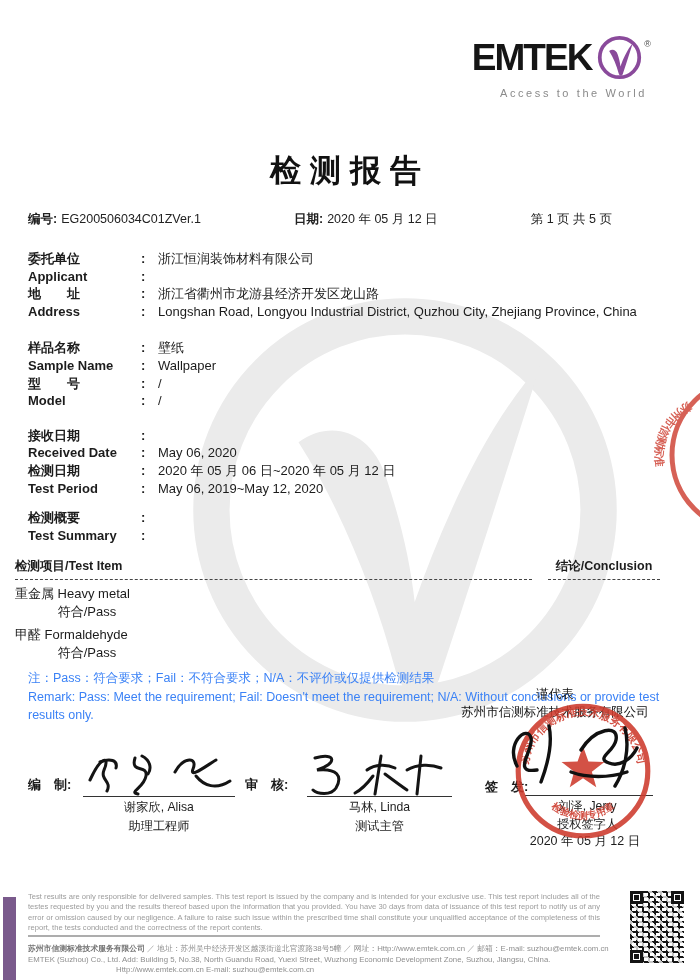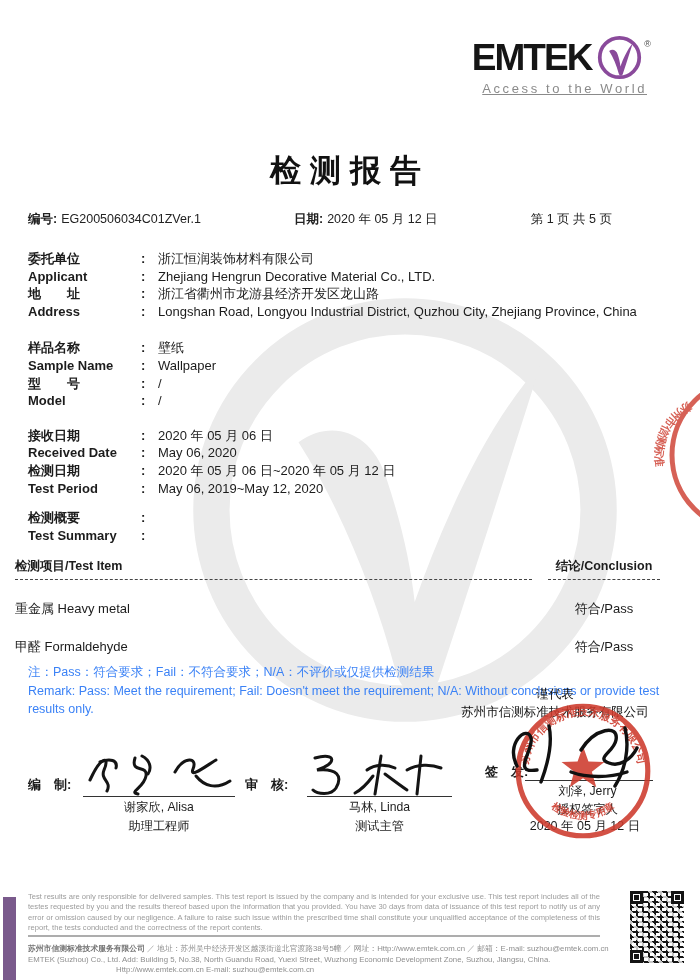--- a/index.html
+++ b/index.html
@@ -8,21 +8,21 @@
 
   
   .watermark{position:absolute;left:163px;top:268px;width:484px;height:484px;opacity:1;pointer-events:none;}
 
   
   .logo-block{position:absolute;top:34px;right:50px;width:210px;text-align:right;}
   .logo-row{display:flex;align-items:center;justify-content:flex-end;}
   .logo-word{font-size:37px;font-weight:900;letter-spacing:-2px;color:#151515;line-height:40px;}
   .logo-icon{width:47px;height:47px;margin-left:5px;}
   .logo-reg{font-size:9px;color:#444;vertical-align:top;position:relative;top:-14px;left:1px;}
-  .logo-tagline{font-size:13px;letter-spacing:2.6px;color:#8a8a8a;margin-top:0;padding-right:3px;text-decoration:underline;}
+  .logo-tagline{font-size:11px;letter-spacing:2.6px;color:#8a8a8a;margin-top:6px;padding-right:3px;}
 
   
   .doc-title{position:absolute;top:150px;left:0;width:100%;text-align:center;font-size:31px;font-weight:bold;letter-spacing:9px;color:#111;}
   .meta-row{position:absolute;top:211px;left:28px;width:584px;display:flex;justify-content:space-between;font-size:12.5px;color:#222;gap:48px;}
   .meta-item b{font-weight:bold;}
   .meta-item span{margin-left:4px;}
 
   
   .fields{position:absolute;top:250px;left:28px;width:655px;}
   .fgroup-1{margin-bottom:19px;}
@@ -32,21 +32,21 @@
   .flabel{width:113px;font-weight:bold;flex:none;}
   .fcolon{width:17px;font-weight:bold;flex:none;}
   .fvalue{flex:1;}
 
   
   .ttable{position:absolute;top:558px;left:15px;width:645px;font-size:12.5px;}
   .thead{display:flex;font-weight:bold;}
   .thead .cell{padding-bottom:4px;border-bottom:1.6px dashed #444;}
   .cell-item{flex:1;text-align:left;}
   .cell-conc{width:112px;margin-left:16px;text-align:center;flex:none;}
-  .trow{display:flex;font-size:13px;margin-top:20px;line-height:18px;}
+  .trow{display:flex;font-size:13px;margin-top:5px;line-height:18px;flex-direction:column;}
   .trow .cell{border-bottom:none;padding-bottom:0;}
   .tnote{margin-top:7px;padding-left:13px;font-size:12.5px;line-height:18.5px;color:#3b82f6;}
 
   
   .rep{position:absolute;top:686px;left:430px;width:250px;text-align:center;font-size:12.5px;line-height:17.5px;color:#111;}
 
   
   .sig{position:absolute;}
   .sig-role{position:absolute;font-weight:bold;font-size:13px;white-space:pre;}
   .sig-svg{position:absolute;}
@@ -116,21 +116,20 @@
   <div class="fields">
     <div class="fgroup-1">
       <div class="frow">
           <span class="flabel">委托单位</span>
           <span class="fcolon">:</span>
           <span class="fvalue">浙江恒润装饰材料有限公司</span>
         </div>
       <div class="frow">
           <span class="flabel">Applicant</span>
           <span class="fcolon">:</span>
-          <span class="fvalue">Zhejiang Hengrun Decorative Material Co., LTD.</span>
         </div>
       <div class="frow">
           <span class="flabel">地　　址</span>
           <span class="fcolon">:</span>
           <span class="fvalue">浙江省衢州市龙游县经济开发区龙山路</span>
         </div>
       <div class="frow">
           <span class="flabel">Address</span>
           <span class="fcolon">:</span>
           <span class="fvalue">Longshan Road, Longyou Industrial District, Quzhou City, Zhejiang Province, China</span>
@@ -155,21 +154,20 @@
       <div class="frow">
           <span class="flabel">Model</span>
           <span class="fcolon">:</span>
           <span class="fvalue">/</span>
         </div>
     </div>
     <div class="fgroup-3">
       <div class="frow">
           <span class="flabel">接收日期</span>
           <span class="fcolon">:</span>
-          <span class="fvalue">2020 年 05 月 06 日</span>
         </div>
       <div class="frow">
           <span class="flabel">Received Date</span>
           <span class="fcolon">:</span>
           <span class="fvalue">May 06, 2020</span>
         </div>
       <div class="frow">
           <span class="flabel">检测日期</span>
           <span class="fcolon">:</span>
           <span class="fvalue">2020 年 05 月 06 日~2020 年 05 月 12 日</span>
@@ -246,21 +244,21 @@
         <path d="M82 24 C 90 30, 98 36, 104 40"></path>
         <path d="M118 6 L 114 44"></path>
         <path d="M104 20 C 114 14, 128 14, 138 18"></path>
       </g>
     </svg>
     <div class="sig-line" style="left:62px;top:48px;width:145px;"></div>
     <div class="sig-name" style="left:62px;top:51px;width:145px;">马林, Linda</div>
     <div class="sig-title" style="left:62px;top:70px;width:145px;">测试主管</div>
   </div>
 
-  <div class="sig" style="left:475px;top:730px;width:190px;height:110px;">
+  <div class="sig" style="left:475px;top:745px;width:190px;height:110px;">
     <span class="sig-role" style="left:10px;top:33px;">签　发:</span>
     <div class="sig-line" style="left:50px;top:50px;width:128px;"></div>
     <div class="sig-name" style="left:45px;top:53px;width:135px;">刘泽, Jerry</div>
     <div class="sig-title" style="left:45px;top:71px;width:135px;">授权签字人</div>
     <div class="sig-date" style="left:30px;top:88px;width:160px;">2020 年 05 月 12 日</div>
   </div>
 
   <svg class="stamp-main" viewBox="0 0 140 140">
     <defs>
       <path id="arcTop" d="M 16 70 A 54 54 0 1 1 124 70" fill="none"></path>

